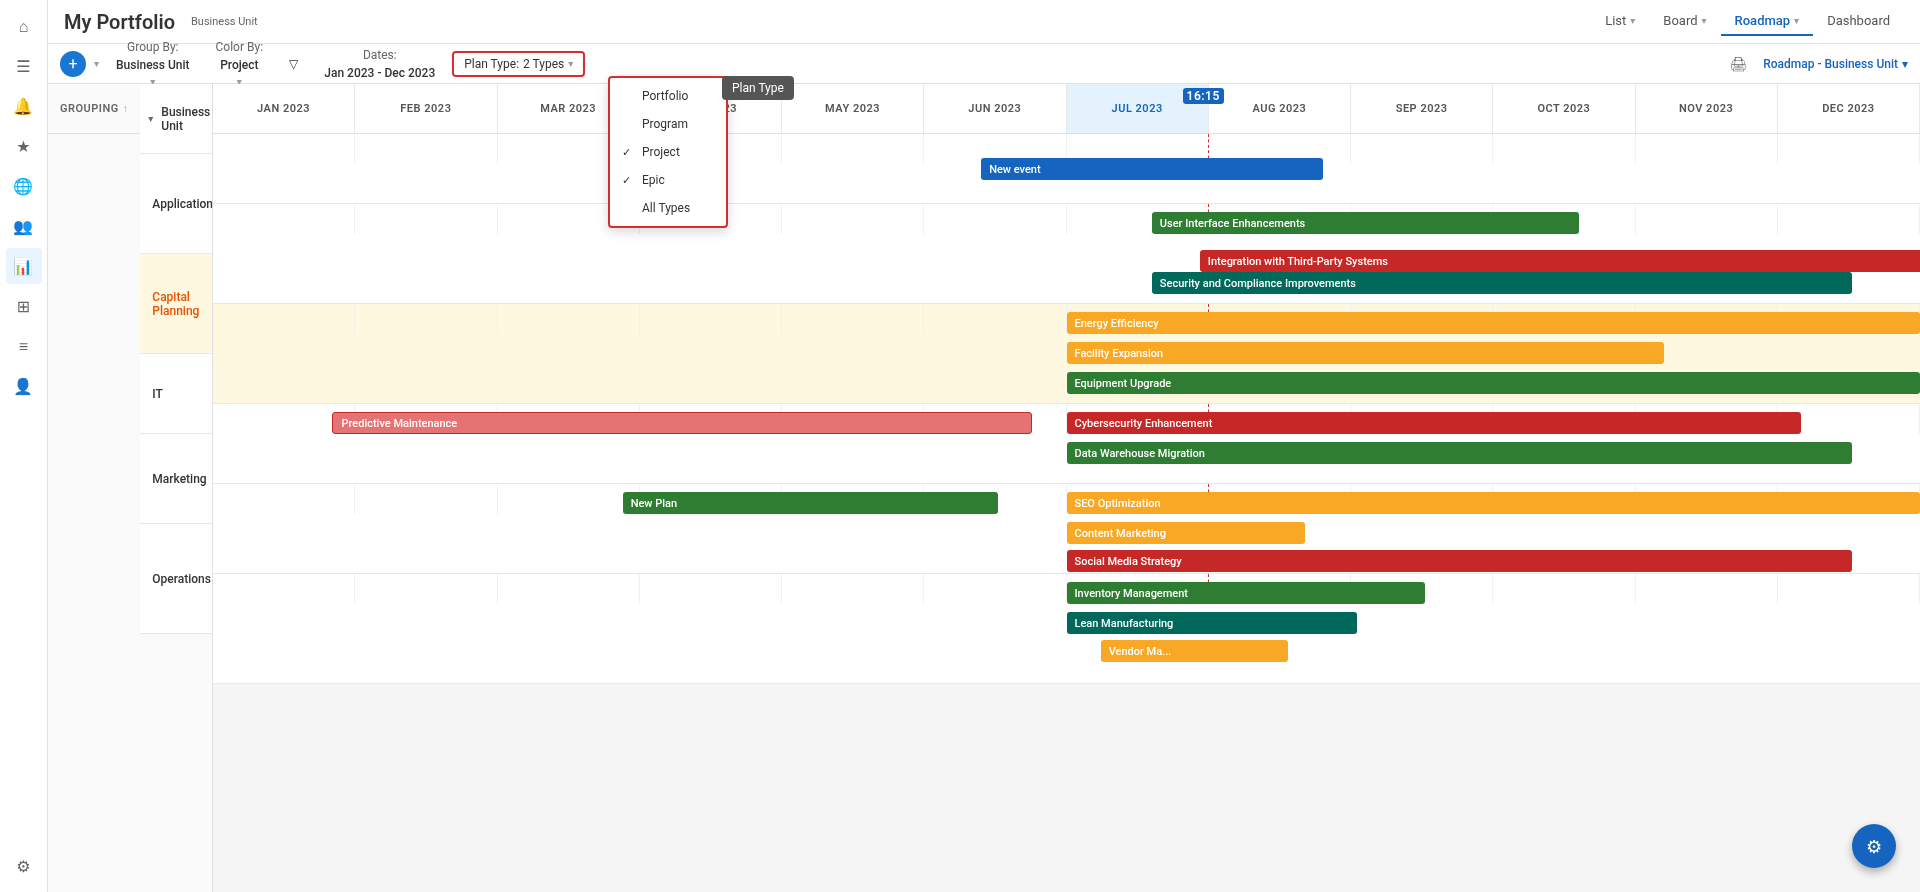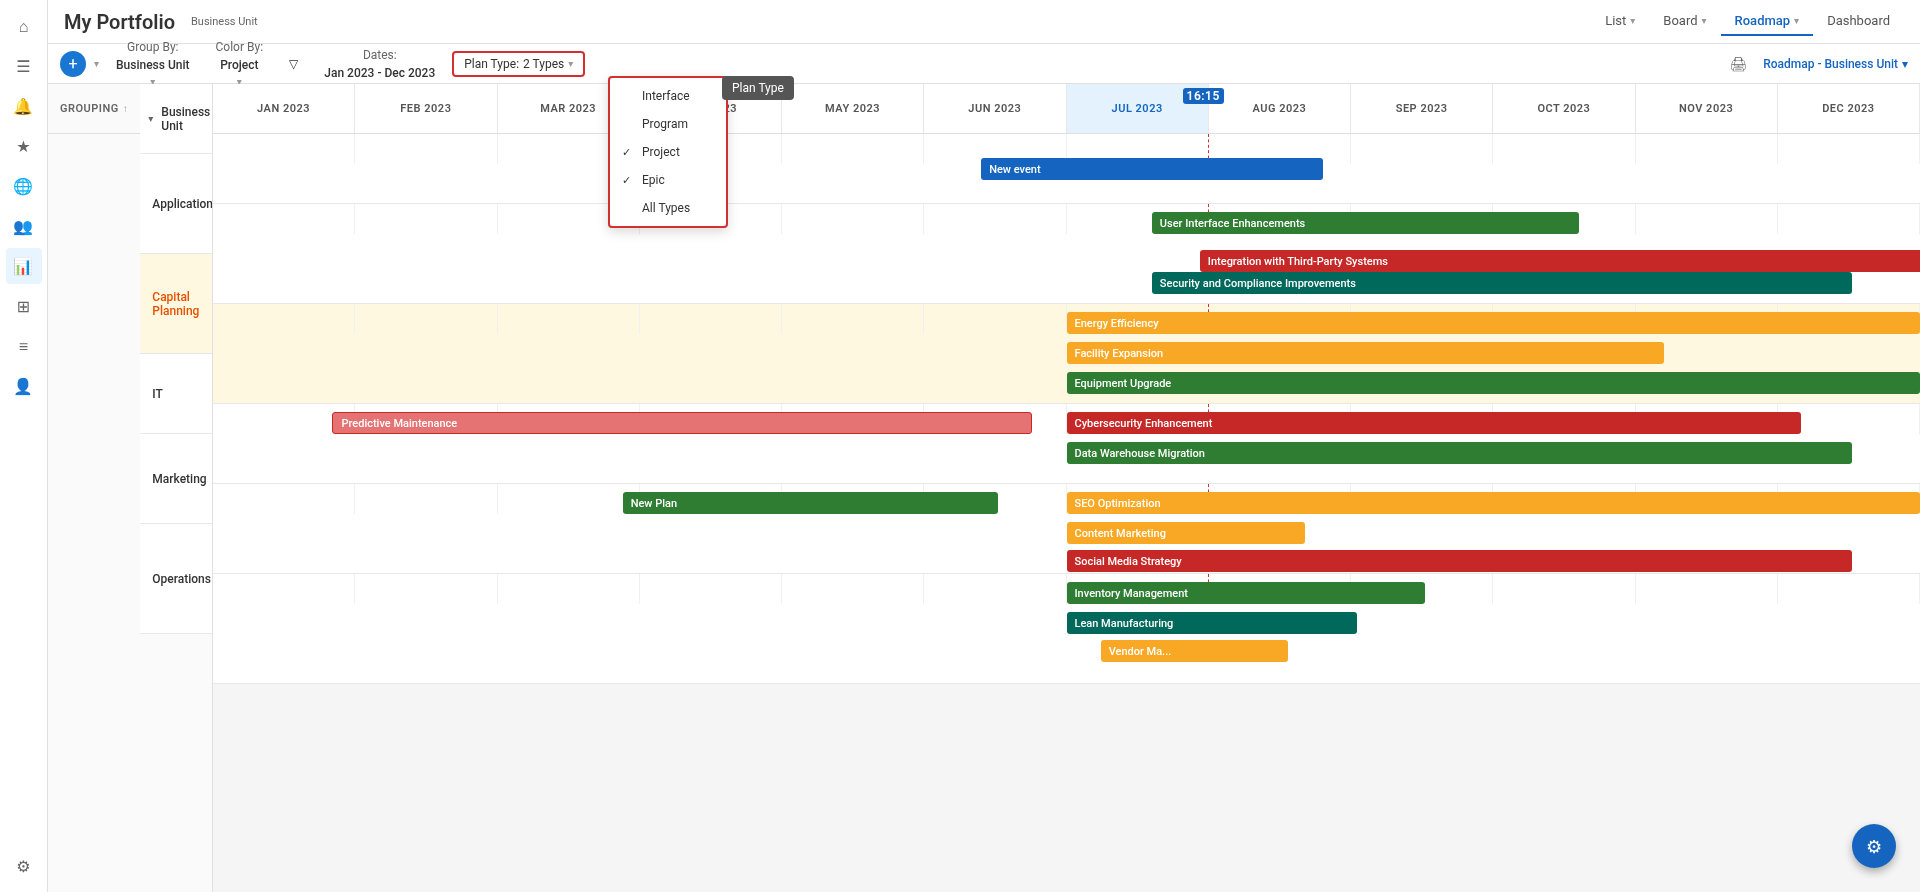--- a/index.html
+++ b/index.html
@@ -581,21 +581,21 @@
         </div>
       </div>
     </div>
 
   </div>
 </div>
 
 <div class="dropdown-menu">
   <div class="dropdown-item">
     <span class="check"> </span>
-    <span>Interface</span>
+    <span>Portfolio</span>
   </div>
   <div class="dropdown-item">
     <span class="check"> </span>
     <span>Program</span>
   </div>
   <div class="dropdown-item">
     <span class="check">✓</span>
     <span>Project</span>
   </div>
   <div class="dropdown-item">

